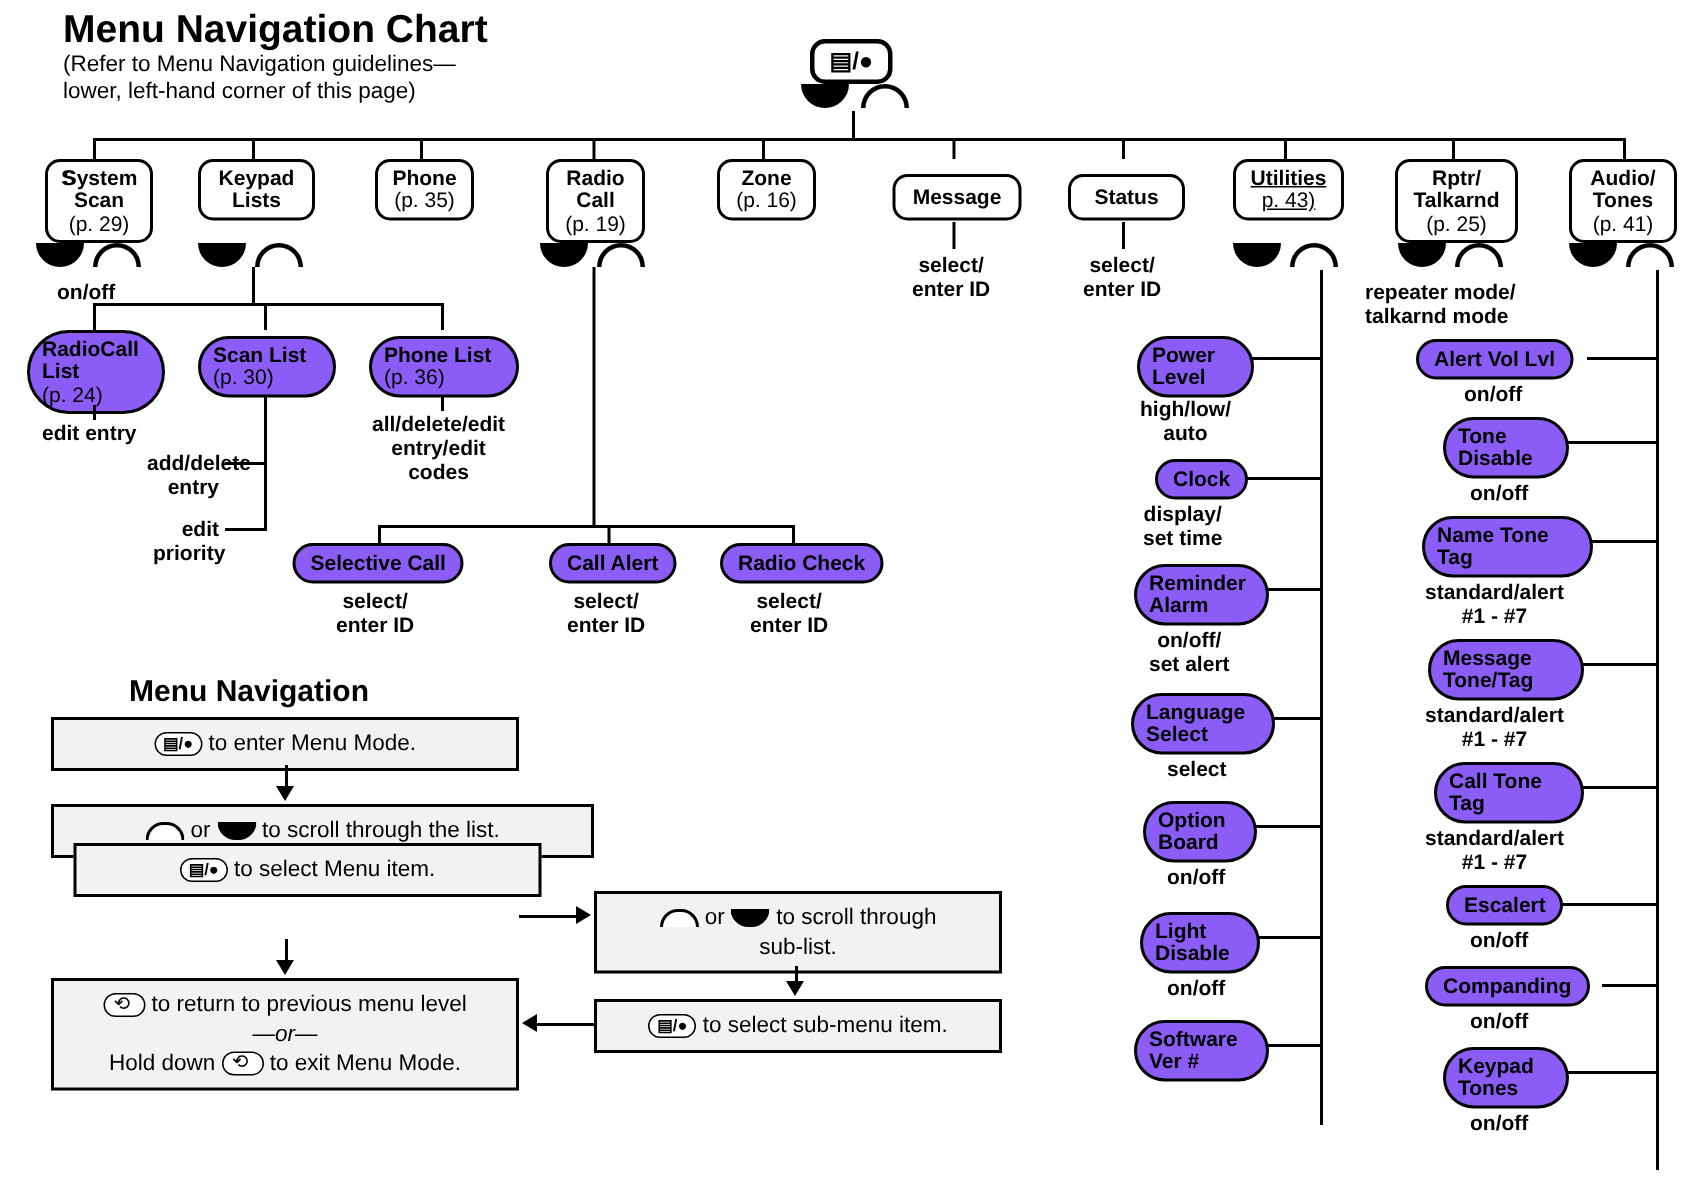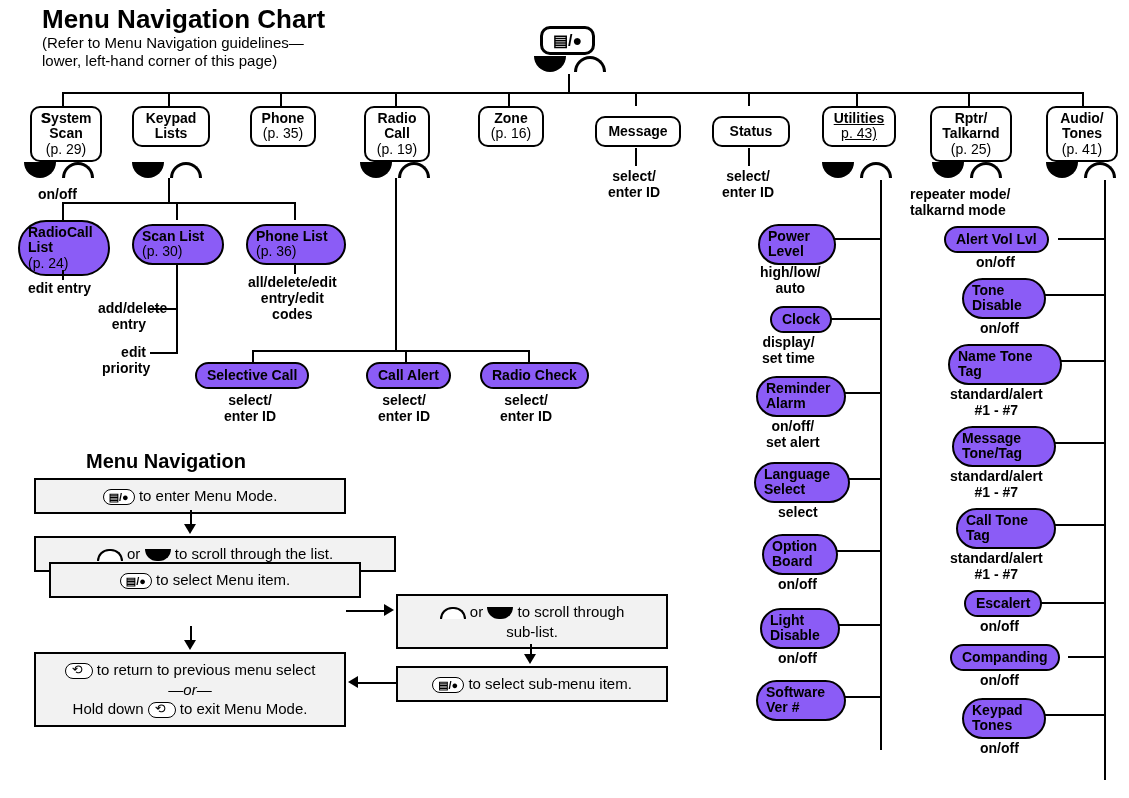--- a/index.html
+++ b/index.html
@@ -400,21 +400,21 @@
 <div class="vline" style="left:190px; top:568px; height:16px;"></div>
 <div class="arrow-down" style="left:184px; top:582px;"></div>
 
 <div class="nav-box" style="left:34px; top:562px; width:312px;margin-left:15px;">
   <span class="mini-menu">▤/●</span><span> to select Menu item.</span>
 </div>
 <div class="vline" style="left:190px; top:626px; height:16px;"></div>
 <div class="arrow-down" style="left:184px; top:640px;"></div>
 
 <div class="nav-box" style="left:34px; top:652px; width:312px;">
-  <span class="mini-return"></span><span> to return to previous menu select</span><br>
+  <span class="mini-return"></span><span> to return to previous menu level</span><br>
   <span style="font-style:italic">—or—</span><br>
   <span>Hold down </span><span class="mini-return"></span><span> to exit Menu Mode.</span>
 </div>
 
 <div class="hline" style="left:346px; top:610px; width:40px;"></div>
 <div class="arrow-right" style="left:384px; top:604px;"></div>
 
 <div class="nav-box" style="left:396px; top:594px; width:272px;">
   <span class="mini-up"></span><span> or </span><span class="mini-down"></span><span>   to scroll through</span><br>
   <span>sub-list.</span>

